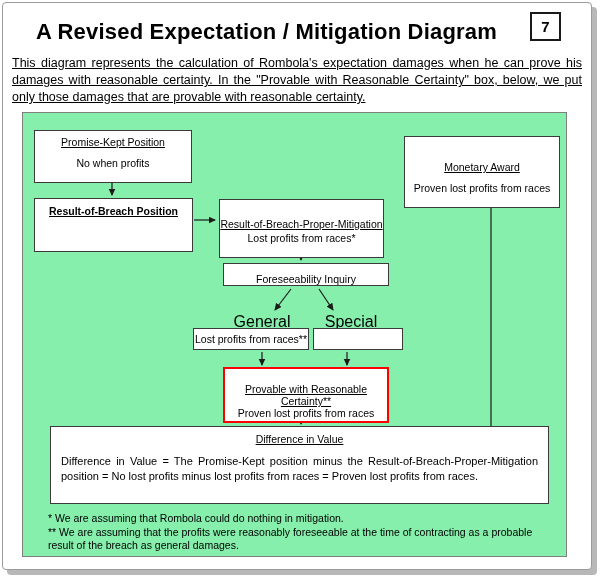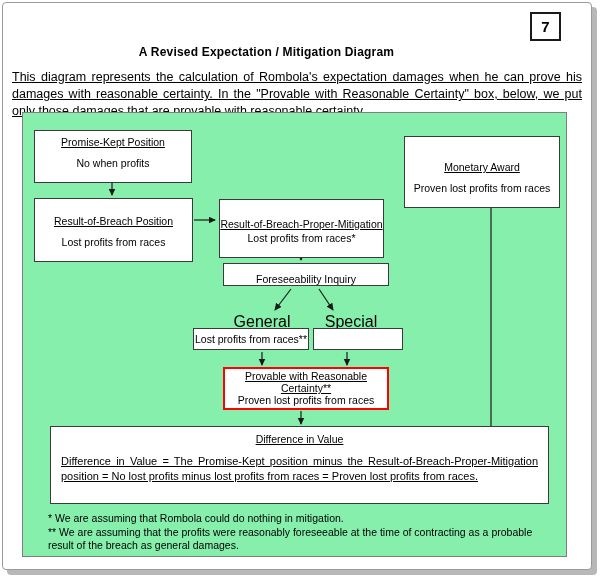--- a/index.html
+++ b/index.html
@@ -3,33 +3,33 @@
 <meta charset="utf-8">
 <style>
   html,body{margin:0;padding:0;background:#ffffff;}
   body{width:601px;height:582px;position:relative;font-family:"Liberation Sans",sans-serif;color:#000;}
   .page{
     position:absolute;left:2px;top:2px;width:588px;height:566px;
     background:#fff;border:1px solid #9a9a9a;border-radius:4px;
     box-shadow:5px 5px 0 0 #b8b8b8;
   }
   .hdr{position:relative;display:flex;align-items:flex-start;padding-top:9px;}
-  .title{flex:1;text-align:center;font-size:12px;font-weight:bold;padding-top:7px;letter-spacing:.2px;margin-top:26px;}
+  .title{flex:1;text-align:center;font-size:22px;font-weight:bold;padding-top:7px;letter-spacing:.2px;}
   .pagenum{width:27px;height:25px;border:2px solid #1a1a1a;margin-right:30px;
     display:flex;align-items:center;justify-content:center;font-size:15px;font-weight:bold;background:#fff;}
   .intro{margin:10px 9px 0 9px;font-size:12.5px;line-height:17px;text-align:justify;text-decoration:underline;}
   .canvas{position:absolute;left:19px;top:109px;width:543px;height:443px;border:1px solid #7f7f7f;background:#86efac;}
   .dbox{position:absolute;background:#fff;border:1px solid #3a3a3a;text-align:center;font-size:10.5px;line-height:12px;}
   .dbox .hd{text-decoration:underline;display:block;}
   .dbox .bd{display:block;}
   .sp8{height:9px;}
   .sp3{height:2px;}
   .flabel{position:absolute;font-size:16px;text-align:center;}
   .redbox{border:2px solid #ff0000;}
-  .diffbody{font-size:11px;line-height:15px;text-align:justify;padding:0 10px;text-decoration:underline;}
+  .diffbody{font-size:11px;line-height:15px;text-align:justify;padding:0 10px;}
   .footnotes{position:absolute;left:25px;top:399px;width:508px;font-size:10.5px;line-height:13.5px;text-align:left;}
   .footnotes p{margin:0;}
   svg.arrows{position:absolute;left:0;top:0;width:543px;height:443px;}
 </style>
 </head>
 <body>
 
 <div class="page">
 
   <div class="hdr">
@@ -65,24 +65,23 @@
       <div class="sp8"></div>
       <span class="bd">No when profits</span>
     </div>
 
     <div class="dbox" style="left:381px;top:23px;width:154px;height:46px;padding-top:24px;">
       <span class="hd">Monetary Award</span>
       <div class="sp8"></div>
       <span class="bd">Proven lost profits from races</span>
     </div>
 
-    <div class="dbox" style="left:11px;top:85px;width:157px;height:46px;padding-top:16px;">
+    <div class="dbox" style="left:11px;top:85px;width:157px;height:46px;padding-top:6px;font-weight:bold;">
       <span class="hd">Result-of-Breach Position</span>
       <div class="sp8"></div>
-      <span class="bd">Lost profits from races</span>
     </div>
 
     <div class="dbox" style="left:196px;top:86px;width:163px;height:39px;padding-top:18px;">
       <span class="hd">Result-of-Breach-Proper-Mitigation</span>
       <div class="sp3"></div>
       <span class="bd">Lost profits from races*</span>
     </div>
 
     <div class="dbox" style="left:200px;top:150px;width:164px;height:21px;display:flex;align-items:flex-end;justify-content:center;">
       <span>Foreseeability Inquiry</span>
@@ -92,21 +91,21 @@
     <div class="flabel" style="left:282px;top:200px;width:92px;">Special Damages</div>
 
     <div class="dbox" style="left:170px;top:215px;width:114px;height:20px;display:flex;align-items:center;justify-content:center;">
       <span>Lost profits from races**</span>
     </div>
 
     <div class="dbox" style="left:290px;top:215px;width:88px;height:20px;">
       <span></span>
     </div>
 
-    <div class="dbox redbox" style="left: 200px; top: 254px; width: 162px; height: 38px; padding-top: 1px; border-color: rgb(255, 0, 0);">
+    <div class="dbox redbox" style="left: 200px; top: 254px; width: 162px; height: 38px; padding-top: 14px; border-color: rgb(255, 0, 0);">
       <span class="hd">Provable with Reasonable Certainty**</span>
       <span class="bd">Proven lost profits from races</span>
     </div>
 
     <div class="dbox" style="left:27px;top:313px;width:497px;height:70px;padding-top:6px;">
       <span class="hd">Difference in Value</span>
       <div class="sp8"></div>
       <div class="diffbody">Difference in Value = The Promise-Kept position minus the Result-of-Breach-Proper-Mitigation position = No lost profits minus lost profits from races = Proven lost profits from races.</div>
     </div>
 

